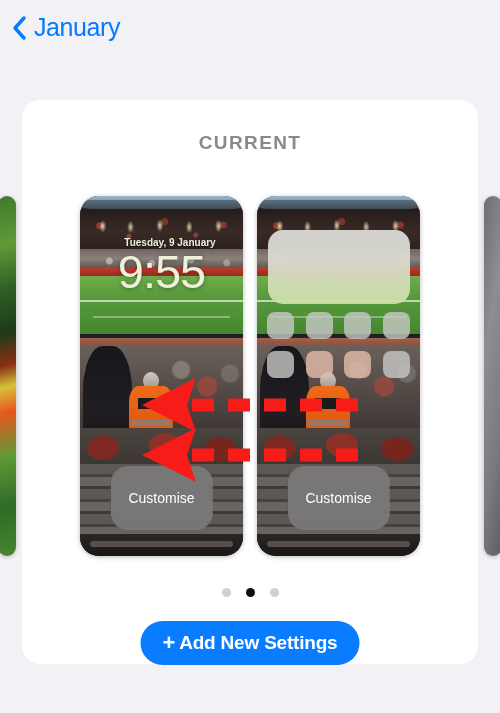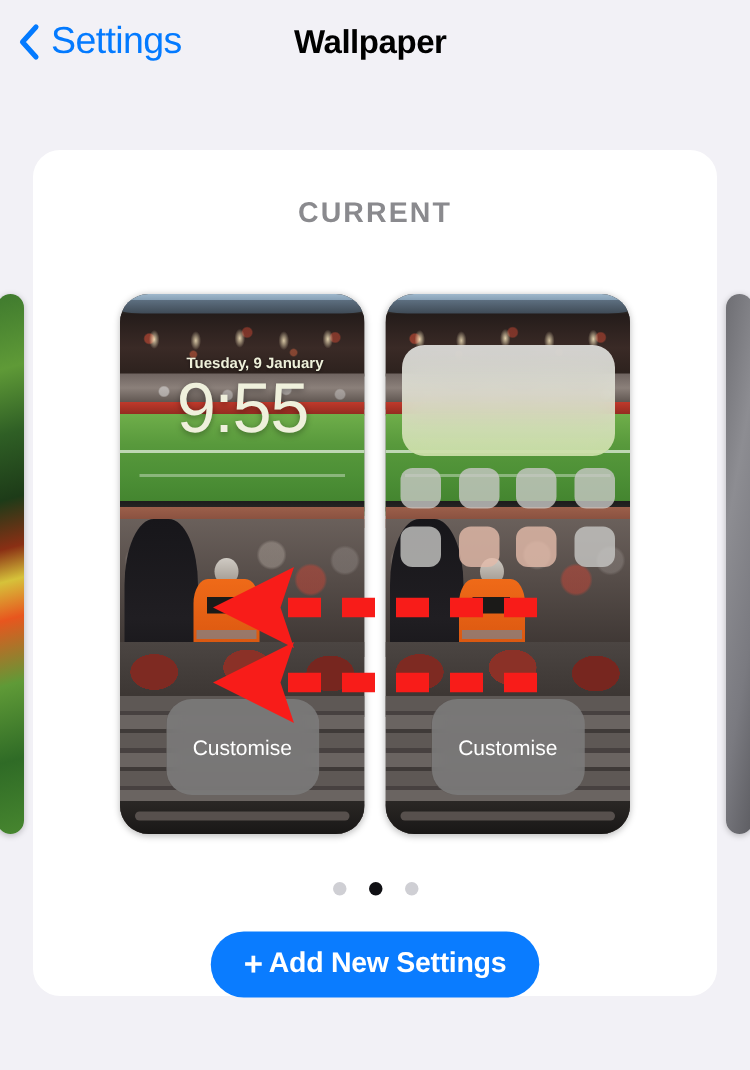--- a/index.html
+++ b/index.html
@@ -258,23 +258,22 @@
 </head>
 <body>
 
 <div class="screen">
 
   <div class="navbar">
     <div class="back-btn">
       <svg class="chev" viewBox="0 0 16 26">
         <polyline points="12,3 3,13 12,23" fill="none" stroke="#037aff" stroke-width="3.4" stroke-linecap="round" stroke-linejoin="round"></polyline>
       </svg>
-      <span class="back-label">Settings</span>
+      <span class="back-label">January</span>
     </div>
-    <div class="page-title">Wallpaper</div>
   </div>
 
   <div class="card">
 
     <div class="section-head">CURRENT</div>
 
     <div class="carousel">
 
       <div class="edge-peek edge-left"></div>
       <div class="edge-peek edge-right"></div>

